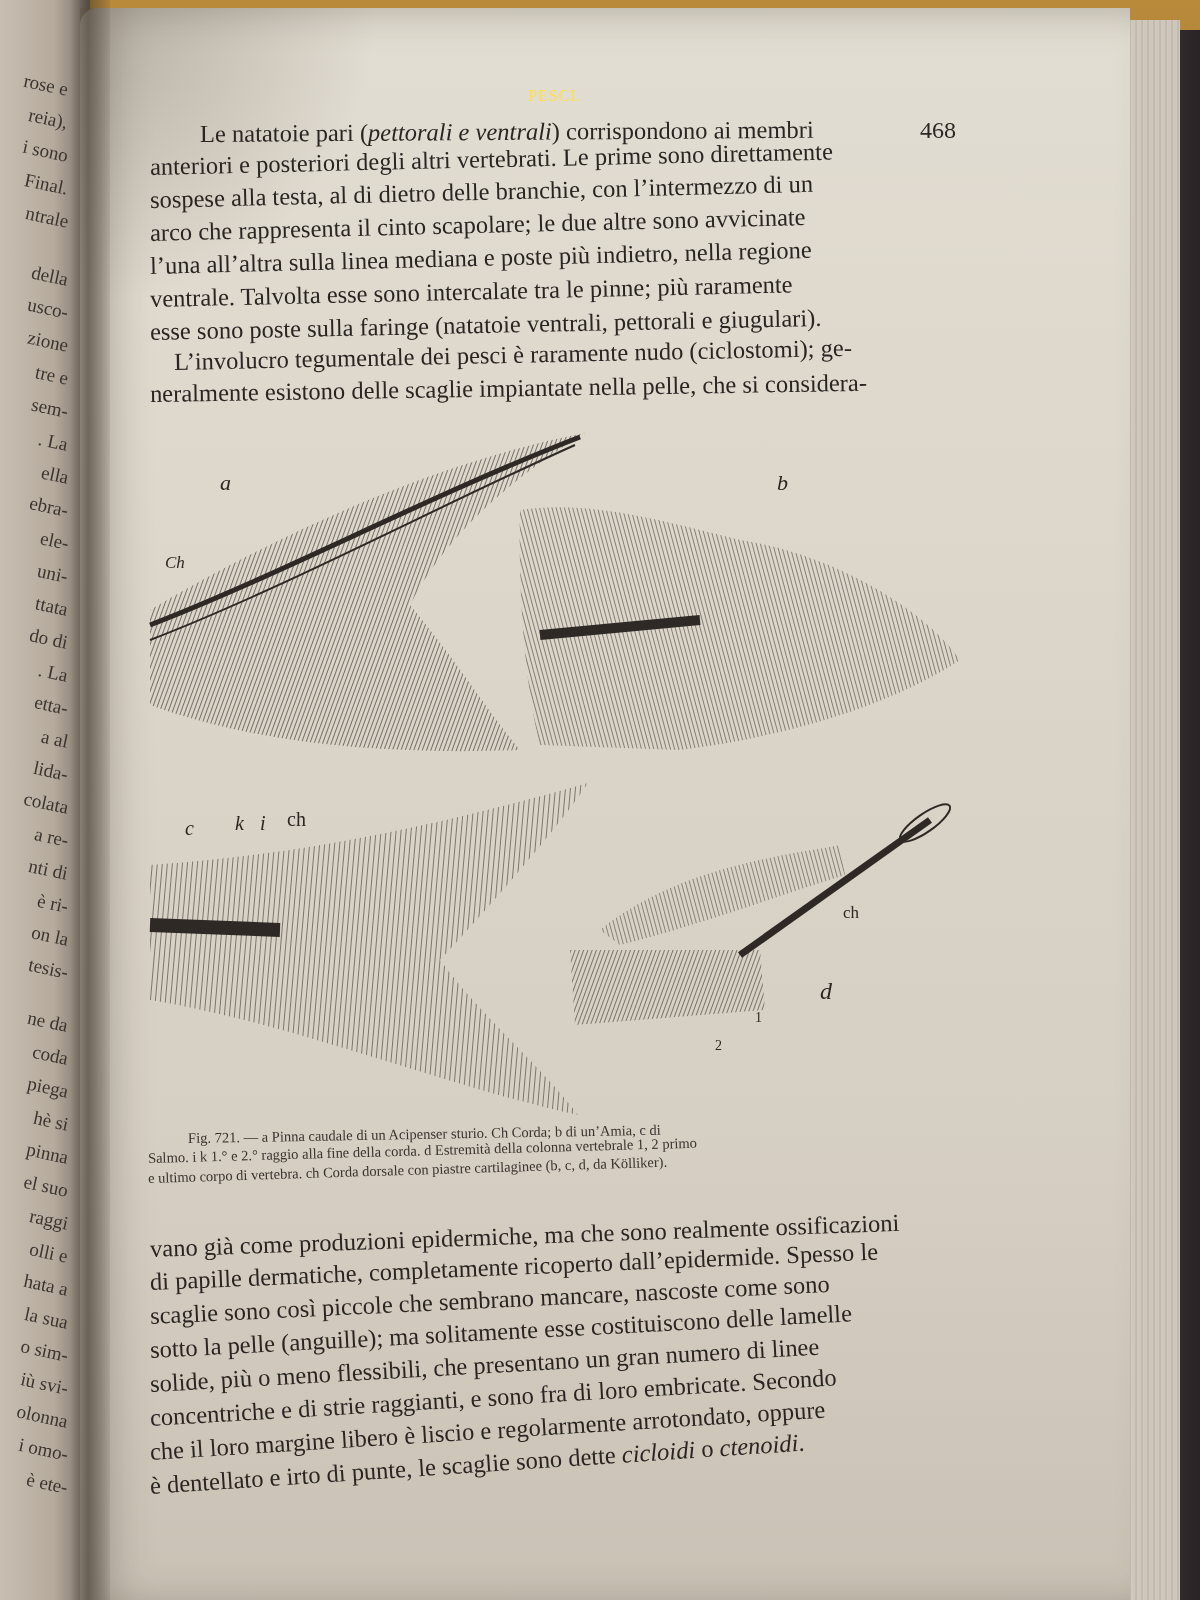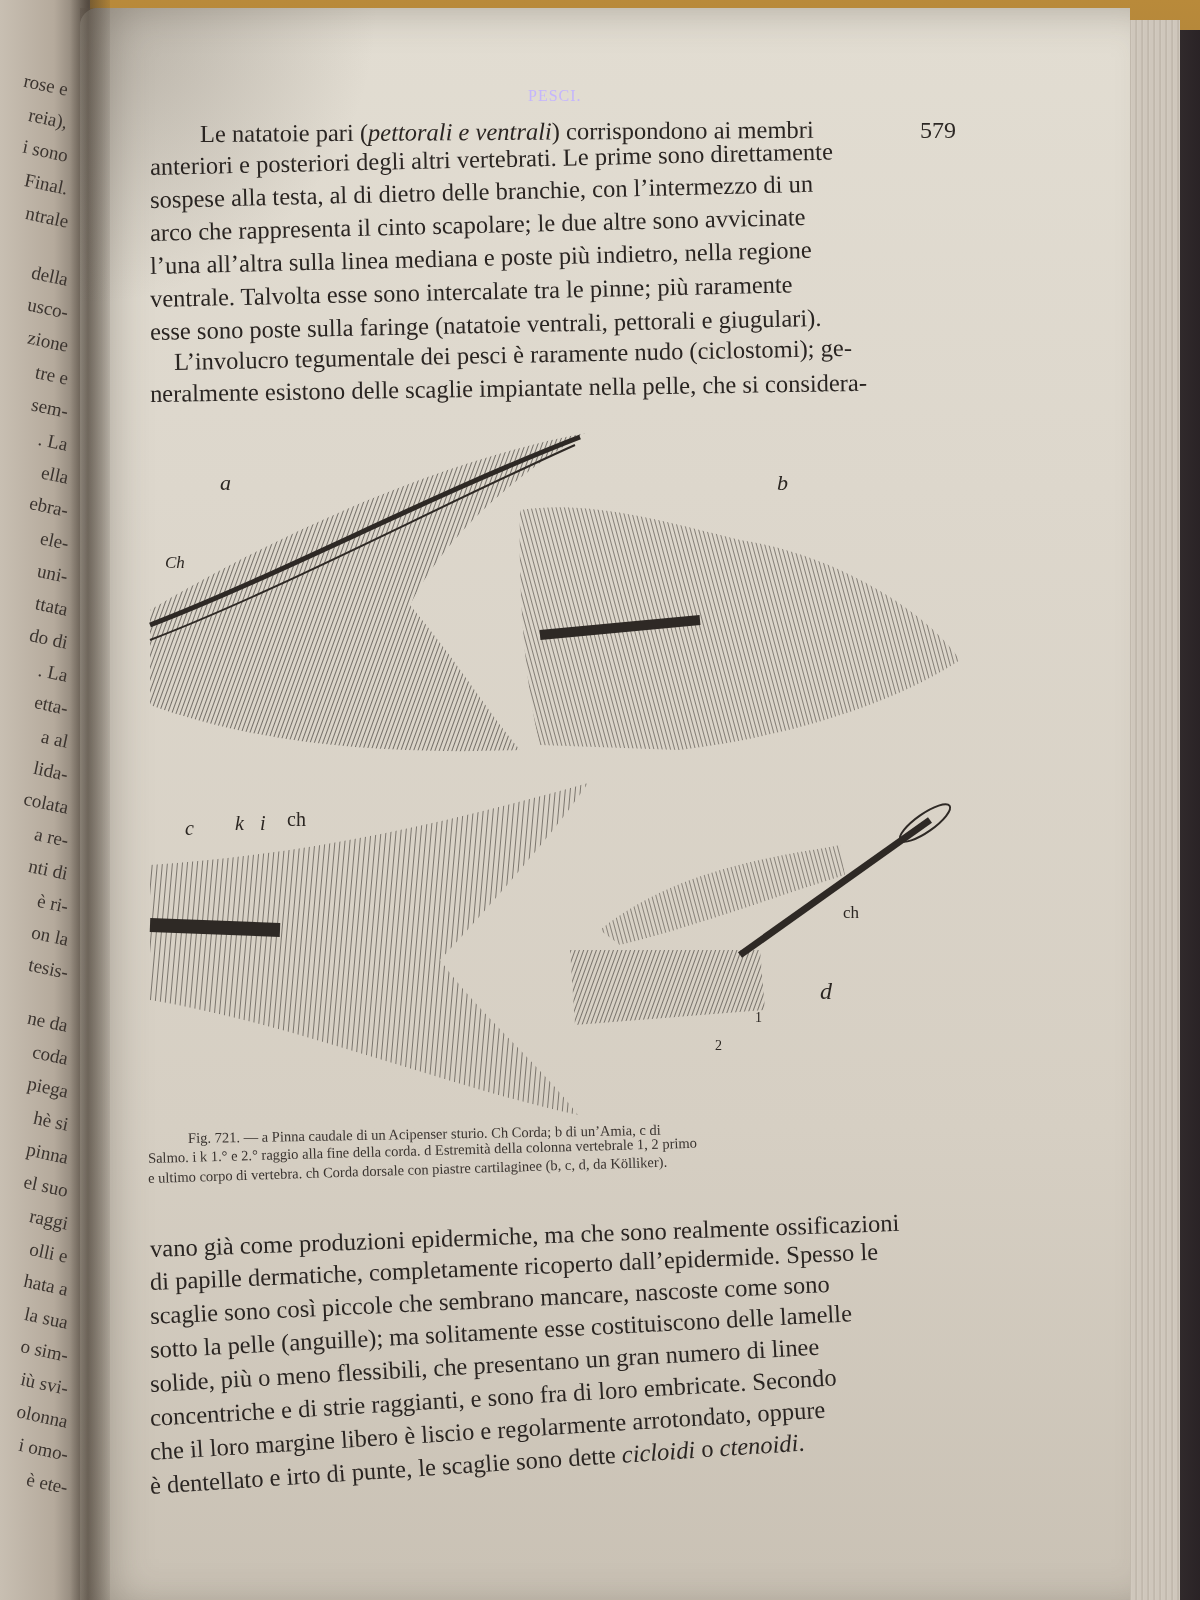--- a/index.html
+++ b/index.html
@@ -22,21 +22,21 @@
     background:linear-gradient(90deg,rgba(60,50,40,0.0),rgba(60,50,40,0.55) 45%,rgba(60,50,40,0.1)); }
   .left-frag { position:absolute; right:22px; font-size:19px; color:#3b342f;
     line-height:1; white-space:nowrap; transform:rotate(12deg); transform-origin:right center; }
   .right-page { position:absolute; left:80px; top:8px; width:1050px; height:1600px;
     background:linear-gradient(180deg,#e2ddd2 0%, #ddd7cc 30%, #d6cfc3 70%, #c9c1b4 100%);
     box-shadow: inset 30px 0 40px rgba(70,60,50,0.35);
     border-top-left-radius:18px; }
   .shadow-top { position:absolute; left:80px; top:8px; width:300px; height:300px;
     background:radial-gradient(ellipse at 0% 0%, rgba(90,80,70,0.35), rgba(90,80,70,0) 70%); }
 
-  .running-head { position:absolute; left:528px; top:87px; font-size:16px; letter-spacing:1px; color:#c4b5fd; }
+  .running-head { position:absolute; left:528px; top:87px; font-size:16px; letter-spacing:1px; color:#fde047; }
   .page-number { position:absolute; left:920px; top:117px; font-size:24px; color:#2d2825; }
 
   .text-block { position:absolute; left:150px; width:810px; color:#2a2522; font-size:24.5px; }
   .line { position:absolute; left:0; white-space:nowrap; transform-origin:left center; }
   .line i { font-style:italic; }
 
   .figure { position:absolute; color:#2b2622; }
   .fig-label { position:absolute; font-style:italic; font-size:22px; color:#2b2622; }
   .caption { position:absolute; left:188px; width:760px; font-size:14.5px; color:#3a3430; }
   .caption .line { font-size:14.5px; }
@@ -91,21 +91,21 @@
     <div class="left-frag" style="top: 1412px;">olonna</div>
     <div class="left-frag" style="top: 1445px;">i omo-</div>
     <div class="left-frag" style="top: 1478px;">è ete-</div>
   </div>
 
 <div class="right-page"></div>
 <div class="gutter"></div>
 <div class="shadow-top"></div>
 
 <div class="running-head">PESCI.</div>
-<div class="page-number">579</div>
+<div class="page-number">468</div>
 
 <div class="text-block" style="top:0;">
   <div class="line" style="left:50px; top:120px; transform:rotate(-0.4deg);">
     <span>Le natatoie pari (</span><i>pettorali e ventrali</i><span>) corrispondono ai membri</span>
   </div>
   <div class="line" style="top:153px; transform:rotate(-1.3deg);">anteriori e posteriori degli altri vertebrati. Le prime sono direttamente</div>
   <div class="line" style="top:186px; transform:rotate(-1.4deg);">sospese alla testa, al di dietro delle branchie, con l’intermezzo di un</div>
   <div class="line" style="top:219px; transform:rotate(-1.4deg);">arco che rappresenta il cinto scapolare; le due altre sono avvicinate</div>
   <div class="line" style="top:252px; transform:rotate(-1.4deg);">l’una all’altra sulla linea mediana e poste più indietro, nella regione</div>
   <div class="line" style="top:285px; transform:rotate(-1.3deg);">ventrale. Talvolta esse sono intercalate tra le pinne; più raramente</div>

